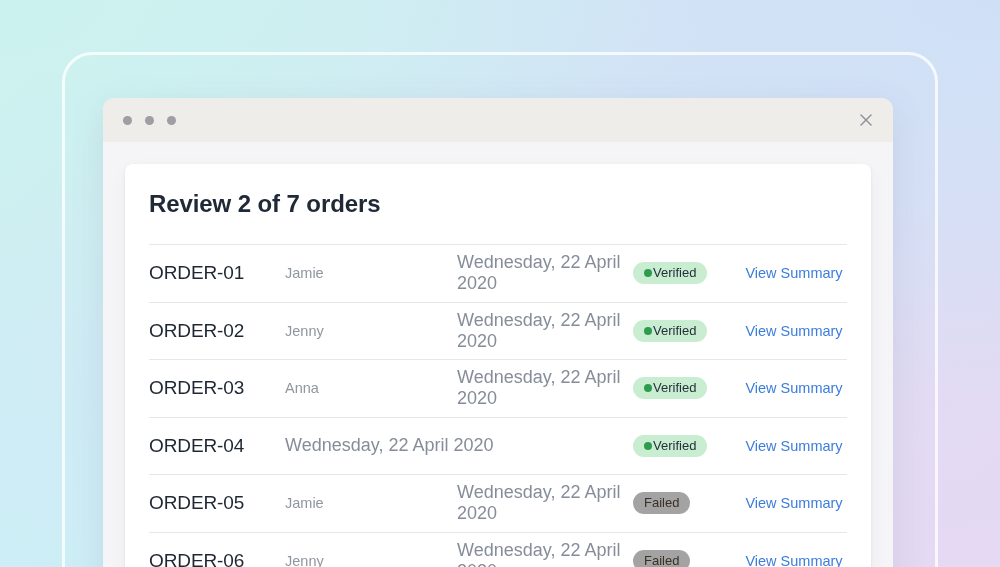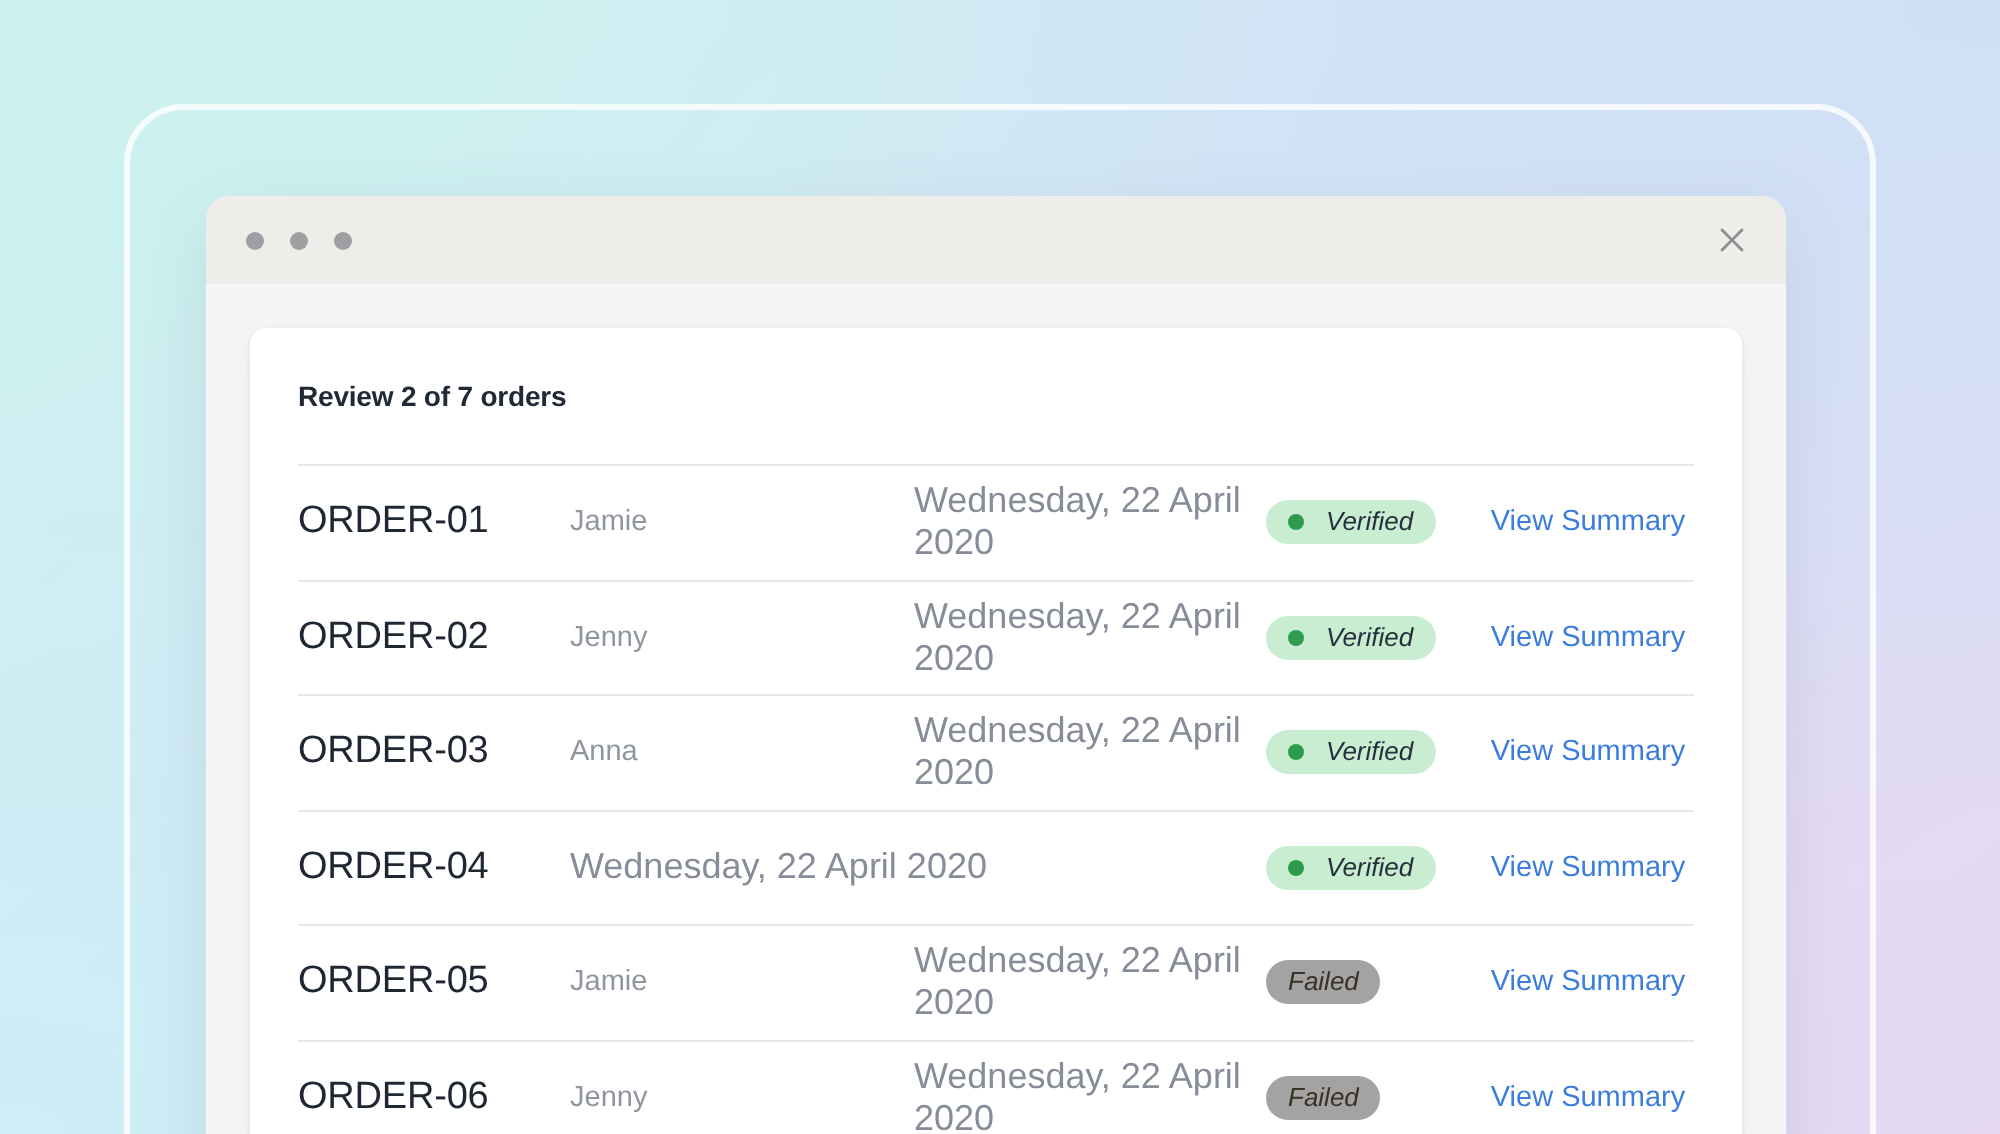--- a/index.html
+++ b/index.html
@@ -87,21 +87,21 @@
   .content-card {
     background: #ffffff;
     border-radius: 8px;
     box-shadow: 0 1px 3px rgba(20,30,60,0.07), 0 6px 18px rgba(20,30,60,0.045);
     padding: 26px 24px 0 24px;
     height: 100%;
     overflow: hidden;
   }
 
   .card-title {
-    font-size: 14px;
+    font-size: 24px;
     font-weight: bold;
     color: #202a37;
     letter-spacing: -0.1px;
     padding: 0 0 0 0;
     margin-bottom: 26px;
   }
 
   
   .orders-table { width: 100%; }
 
@@ -137,27 +137,26 @@
   .col-status {
     width: 108px;
     flex: none;
     display: flex;
     align-items: center;
   }
 
   .badge {
     display: inline-flex;
     align-items: center;
-    gap: 11px;
+    gap: 1px;
     border-radius: 11px;
     padding: 3px 11px;
     font-size: 13px;
     line-height: 16px;
     white-space: nowrap;
-    font-style: italic;
   }
   .badge .dot {
     width: 8px; height: 8px;
     border-radius: 50%;
     display: inline-block;
     flex: none;
   }
   .badge-verified { background: #c9edd1; color: #25303c; }
   .badge-verified .dot { background: #2e9b4e; }
   .badge-failed   { background: #a3a3a3; color: #3a3024; }

